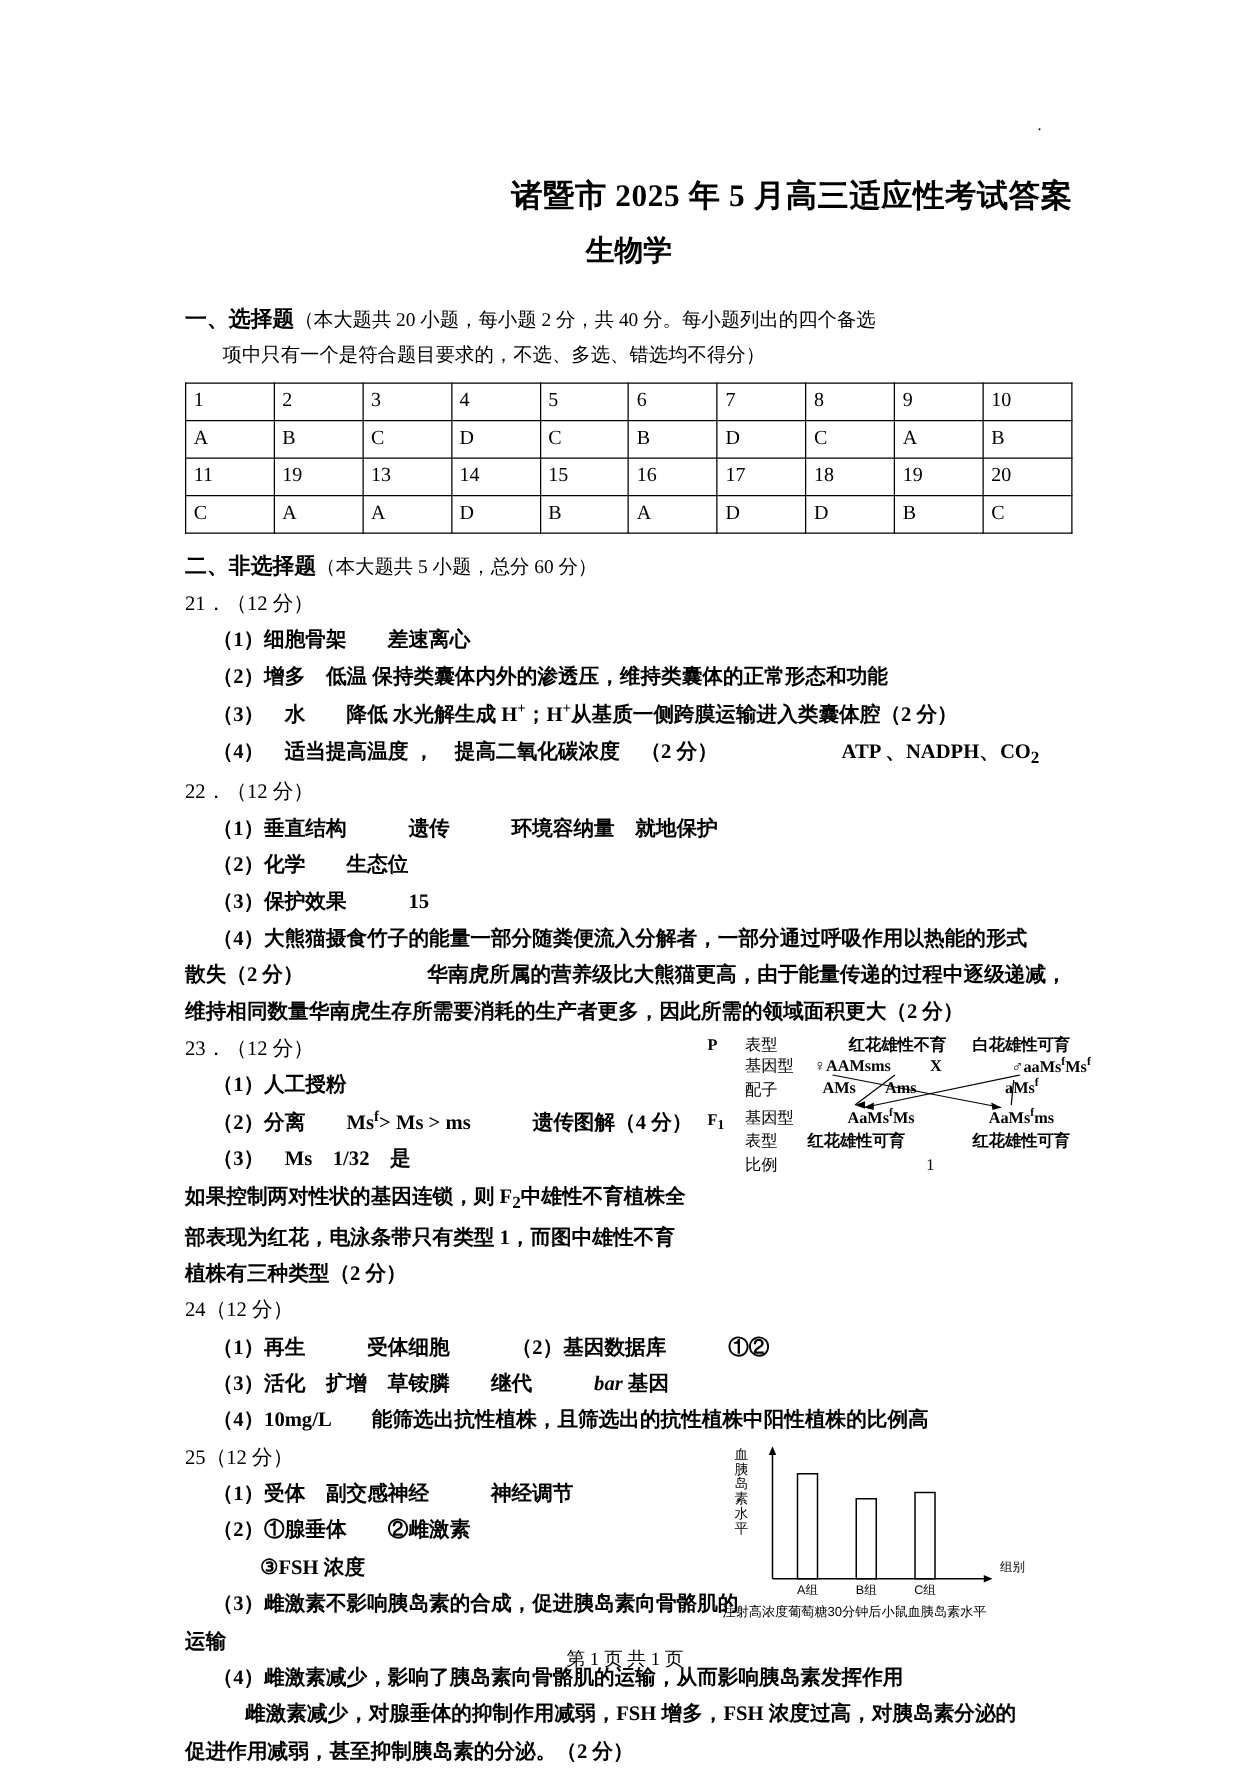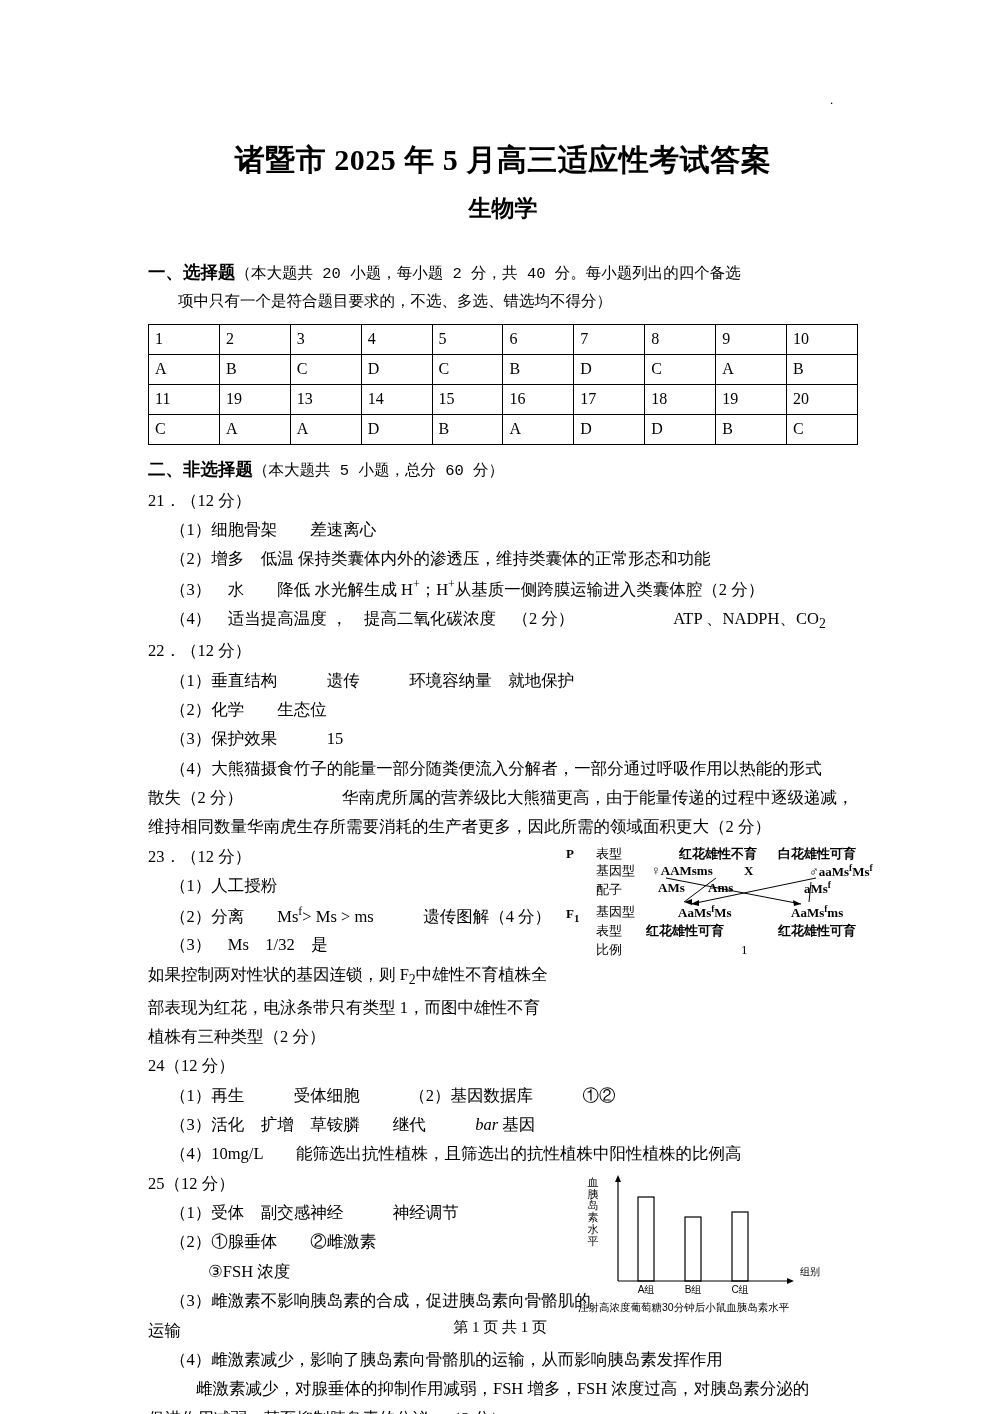--- a/index.html
+++ b/index.html
@@ -21,38 +21,37 @@
     width: 1000px;
     height: 1414px;
   }
   .content {
     position: absolute;
     left: 148px;
     top: 140px;
     width: 710px;
   }
   .doc-title {
-    text-align: center;
-    font-size: 30px;
+    text-align: right;
+    font-size: 25px;
     font-weight: bold;
     letter-spacing: 0.5px;
     margin-bottom: 12px;
   }
   .doc-subtitle {
     text-align: center;
     font-size: 23px;
     font-weight: bold;
-    margin-bottom: 34px;
+    margin-bottom: 24px;
   }
   .sec-head {
     font-size: 17px;
     margin-top: 2px;
     line-height: 1.75;
     text-indent: 0;
-    font-family: Liberation Mono, monospace;
   }
   .sec-head .label {
     font-weight: bold;
     font-size: 17.5px;
   }
   .sec-head .paren {
     font-size: 15.5px;
   }
   .sec-head-2nd {
     display: block;
@@ -69,20 +68,21 @@
     border: 1px solid #000;
     height: 27px;
     font-size: 16px;
     padding-left: 6px;
     font-family: "Liberation Serif", serif;
   }
   .q-line {
     font-size: 16.5px;
     line-height: 1.78;
     white-space: pre-wrap;
+    font-weight: bold;
   }
   .q-num {
     font-size: 16.5px;
     line-height: 1.78;
   }
   .indent1 { padding-left: 22px; }
   .sup { vertical-align: super; font-size: 0.72em; }
   .ital { font-style: italic; }
   .block-rel { position: relative; }
   

